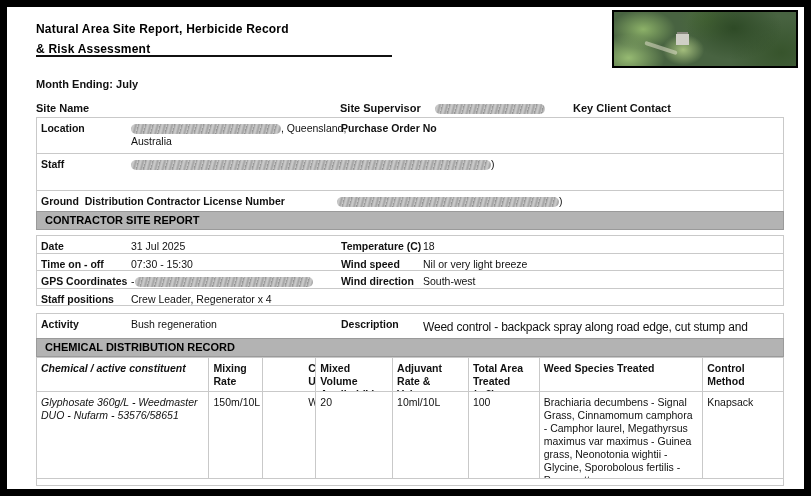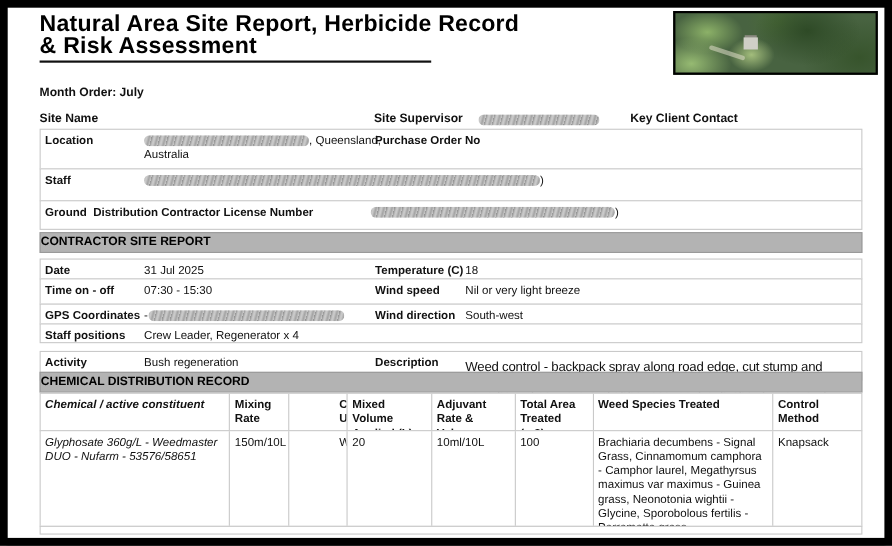--- a/index.html
+++ b/index.html
@@ -7,21 +7,21 @@
   .frame{
     position:relative;width:811px;height:496px;background:#000;border-radius:8px;overflow:hidden;
     font-family:"Liberation Sans","DejaVu Sans",sans-serif;color:#111;
   }
   .page{
     position:absolute;left:7px;top:7px;width:797px;height:482px;background:#fff;
   }
   .abs{position:absolute;}
   .b{font-weight:bold;}
   .page-title{
-    left:29px;top:5px;font-size:21px;font-weight:bold;line-height:20px;letter-spacing:.2px;color:#000;
+    left:29px;top:12px;font-size:12px;font-weight:bold;line-height:20px;letter-spacing:.2px;color:#000;
   }
   .title-rule{left:29px;top:48px;width:356px;height:2px;background:#111;}
   
   .logo{
     left:605px;top:3px;width:186px;height:58px;border:2px solid #000;
     background:
       radial-gradient(ellipse 46px 28px at 16% 32%, #8cb168 0%, rgba(0,0,0,0) 70%),
       radial-gradient(ellipse 52px 34px at 8% 85%, #96ba72 0%, rgba(0,0,0,0) 70%),
       radial-gradient(ellipse 30px 22px at 38% 70%, #a3bd7c 0%, rgba(0,0,0,0) 70%),
       radial-gradient(ellipse 64px 42px at 66% 30%, #2e4a26 0%, rgba(0,0,0,0) 75%),
@@ -45,21 +45,21 @@
   .tbl1{top:111px;}
   .tbl2{top:229px;}
   .lab{position:absolute;left:4px;top:4px;font-weight:bold;white-space:pre-wrap;}
   .val1{position:absolute;left:94px;top:4px;}
   .lab2{position:absolute;left:304px;top:4px;font-weight:bold;}
   .val2{position:absolute;left:386px;top:4px;}
   .val2.wide{width:336px;letter-spacing:-0.2px;font-size:12px;line-height:19px;}
   
   .secbar{
     left:29px;width:748px;height:19px;background:#b3b3b3;border:1px solid #9a9a9a;
-    font-size:11px;font-weight:bold;line-height:17px;padding-left:0;color:#000;
+    font-size:11px;font-weight:bold;line-height:17px;padding-left:8px;color:#000;
   }
   .bar1{top:204px;}
   .bar2{top:331px;}
   
   .redact{
     display:inline-block;height:10px;border-radius:5px;vertical-align:middle;
     background-color:#c6c6c6;
     background-image:repeating-linear-gradient(105deg,
       rgba(120,120,120,.65) 0px, rgba(120,120,120,0) 2px,
       rgba(215,215,215,.25) 3px, rgba(130,130,130,.5) 5px, rgba(210,210,210,.2) 7px);
@@ -87,57 +87,57 @@
       <span>&amp; Risk Assessment</span>
     </div>
     <div class="abs title-rule"></div>
 
     <div class="abs logo">
       <div class="logo-house"></div>
       <div class="logo-path"></div>
     </div>
 
     <div class="abs month-line">
-      <span class="b">Month Order:</span>
+      <span class="b">Month Ending:</span>
       <span class="b">July</span>
     </div>
 
     <div class="abs site-header">
       <span class="abs b" style="left:29px;top:0;">Site Name</span>
       <span class="abs b" style="left:333px;top:0;">Site Supervisor</span>
       <span class="abs redact" style="left:428px;top:2px;width:110px;"></span>
       <span class="abs b" style="left:566px;top:0;">Key Client Contact</span>
     </div>
 
     <div class="tbl tbl1">
       <div class="tblrow" style="height:37px;">
         <span class="lab">Location</span>
         <span class="val1" style="width:300px;"><span class="redact" style="width:150px;"></span><span>, Queensland,</span><br><span>Australia</span></span>
         <span class="lab2">Purchase Order No</span>
       </div>
-      <div class="tblrow" style="height:30px;padding-left:34px;">
+      <div class="tblrow" style="height:38px;padding-left:34px;">
         <span class="lab">Staff</span>
         <span class="val1"><span class="redact" style="width:360px;"></span><span>)</span></span>
       </div>
       <div class="tblrow" style="height:27px;">
         <span class="lab">Ground  Distribution Contractor License Number</span>
         <span class="abs" style="left:300px;top:4px;"><span class="redact" style="width:222px;"></span><span>)</span></span>
       </div>
     </div>
 
     <div class="abs secbar bar1">CONTRACTOR SITE REPORT</div>
 
     <div class="tbl tbl2">
       <div class="tblrow" style="height:19px;">
         <span class="lab">Date</span>
         <span class="val1">31 Jul 2025</span>
         <span class="lab2">Temperature (C)</span>
         <span class="val2">18</span>
       </div>
-      <div class="tblrow" style="height:24px;text-align:center;">
+      <div class="tblrow" style="height:18px;text-align:center;">
         <span class="lab">Time on - off</span>
         <span class="val1">07:30 - 15:30</span>
         <span class="lab2">Wind speed</span>
         <span class="val2">Nil or very light breeze</span>
       </div>
       <div class="tblrow" style="height:19px;">
         <span class="lab">GPS Coordinates</span>
         <span class="val1"><span>-</span><span class="redact" style="width:178px;"></span></span>
         <span class="lab2">Wind direction</span>
         <span class="val2">South-west</span>

